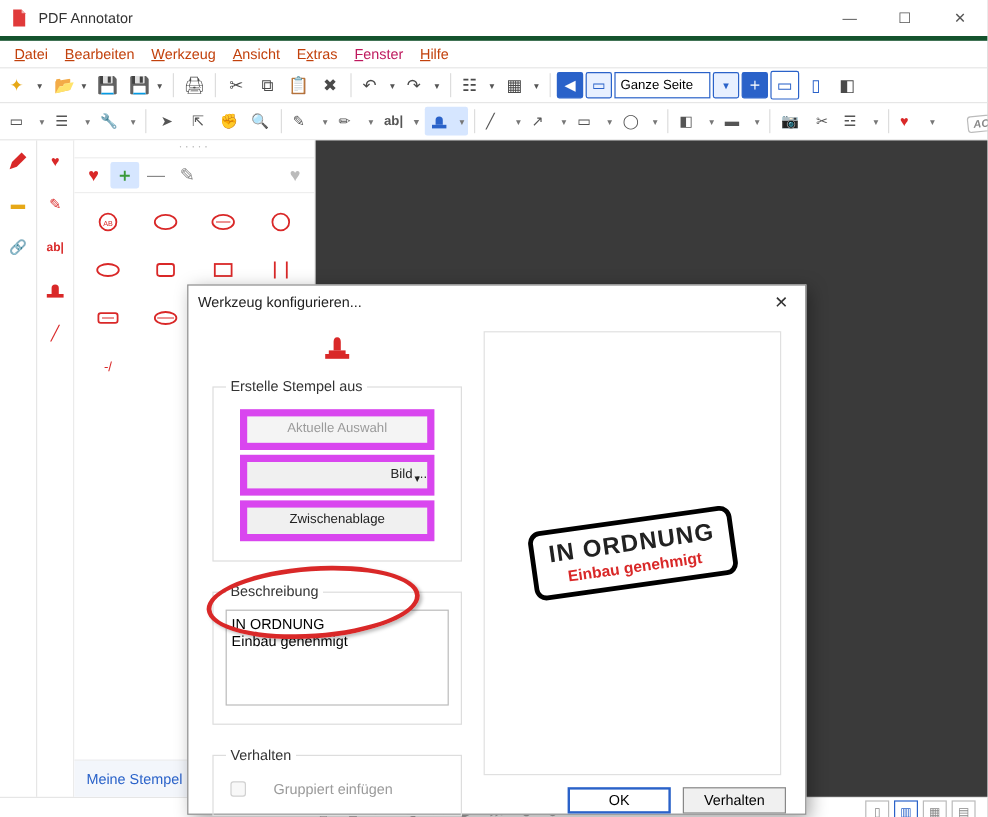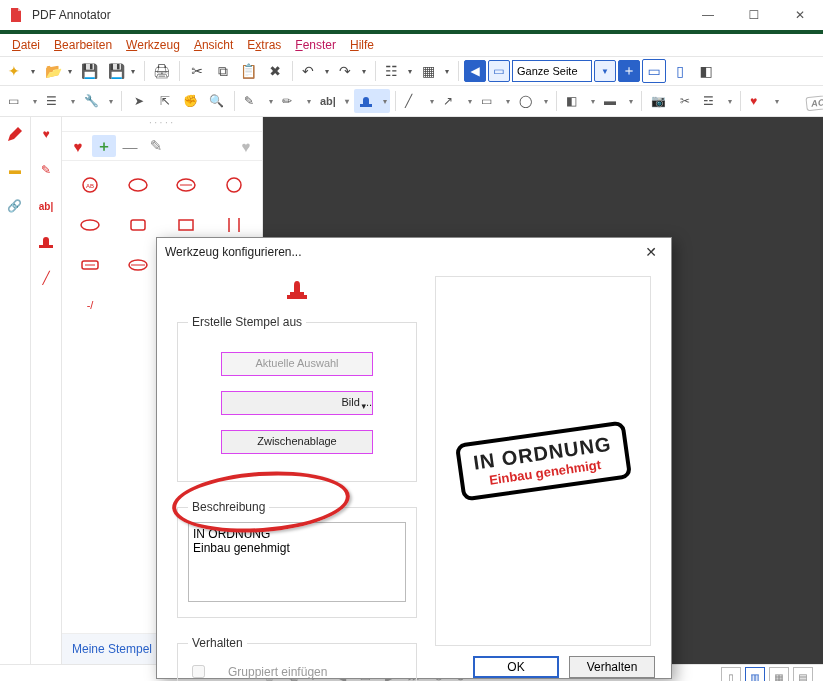--- a/index.html
+++ b/index.html
@@ -50,25 +50,25 @@
 .statusbar .nbtn{width:18px;height:18px;display:flex;align-items:center;justify-content:center;font-size:12px;color:#aaa}
 .statusbar .viewset{display:flex;gap:4px}
 .statusbar .vbtn{width:18px;height:18px;border:1px solid #bbb;display:flex;align-items:center;justify-content:center;font-size:10px;color:#888}
 .statusbar .vbtn.active{border-color:#2a62c9;color:#2a62c9}
 
 
 .dialog{position:absolute;left:156px;top:120px;width:514px;height:440px;background:#fff;border:1px solid #8a8a8a;box-shadow:4px 4px 14px rgba(0,0,0,0.35);z-index:10}
 .dialog .dtitle{height:28px;display:flex;align-items:center;padding:0 8px;font-size:12px}
 .dialog .dtitle .x{margin-left:auto;font-size:14px;color:#333;padding:2px 6px}
 .dialog .dbody{padding:10px 20px 0 20px;display:flex;gap:18px;height:calc(100% - 28px - 42px)}
-.dialog .col-left{width:240px}
+.dialog .col-left{width:208px}
 .dialog .col-right{flex:1;border:1px solid #e0e0e0;display:flex;align-items:center;justify-content:center;background:#fff}
 .dialog fieldset{border:1px solid #ddd;margin:0 0 18px 0;padding:8px 10px 12px 10px}
 .dialog legend{padding:0 4px;font-size:12px;color:#333}
-.dialog .fldbtn{display:block;width:150px;height:22px;margin:15px auto;border:1px solid #d946ef;background:#f0f0f0;font-size:11px;text-align:center;line-height:20px}
+.dialog .fldbtn{display:block;width:150px;height:22px;margin:4px auto;border:6px solid #d946ef;background:#f0f0f0;font-size:11px;text-align:center;line-height:20px}
 .dialog .fldbtn.disabled{color:#9a9a9a;background:#f4f4f4}
 .dialog .fldbtn.drop{position:relative;text-align:right}
 .dialog .fldbtn.drop::after{content:"\25BE";position:absolute;right:6px;top:4px;font-size:9px}
 .dialog textarea{width:100%;height:80px;border:1px solid #bbb;font-family:inherit;font-size:12px;padding:4px;resize:none;box-sizing:border-box}
 .dialog .chk{display:flex;align-items:center;gap:20px;color:#9a9a9a;font-size:12px;margin-top:4px}
 .dialog .chk input{accent-color:#888}
 .dialog .dfoot{height:42px;display:flex;align-items:center;justify-content:flex-end;gap:10px;padding:0 16px}
 .dialog .dbtn{width:86px;height:22px;border:1px solid #888;background:#f0f0f0;font-size:12px}
 .dialog .dbtn.primary{border:2px solid #2a62c9;background:#fff}
 

